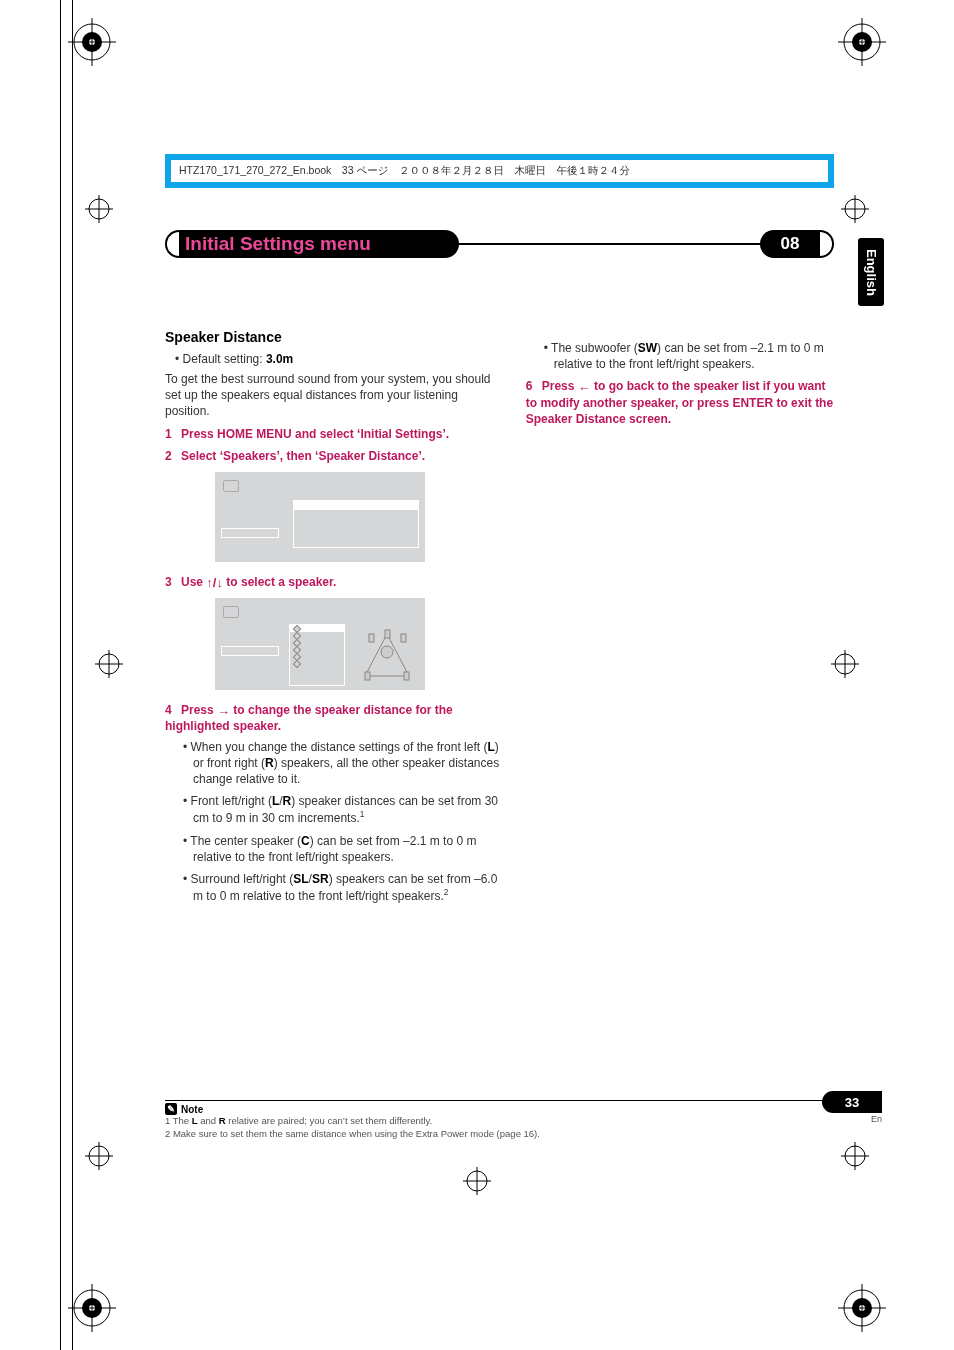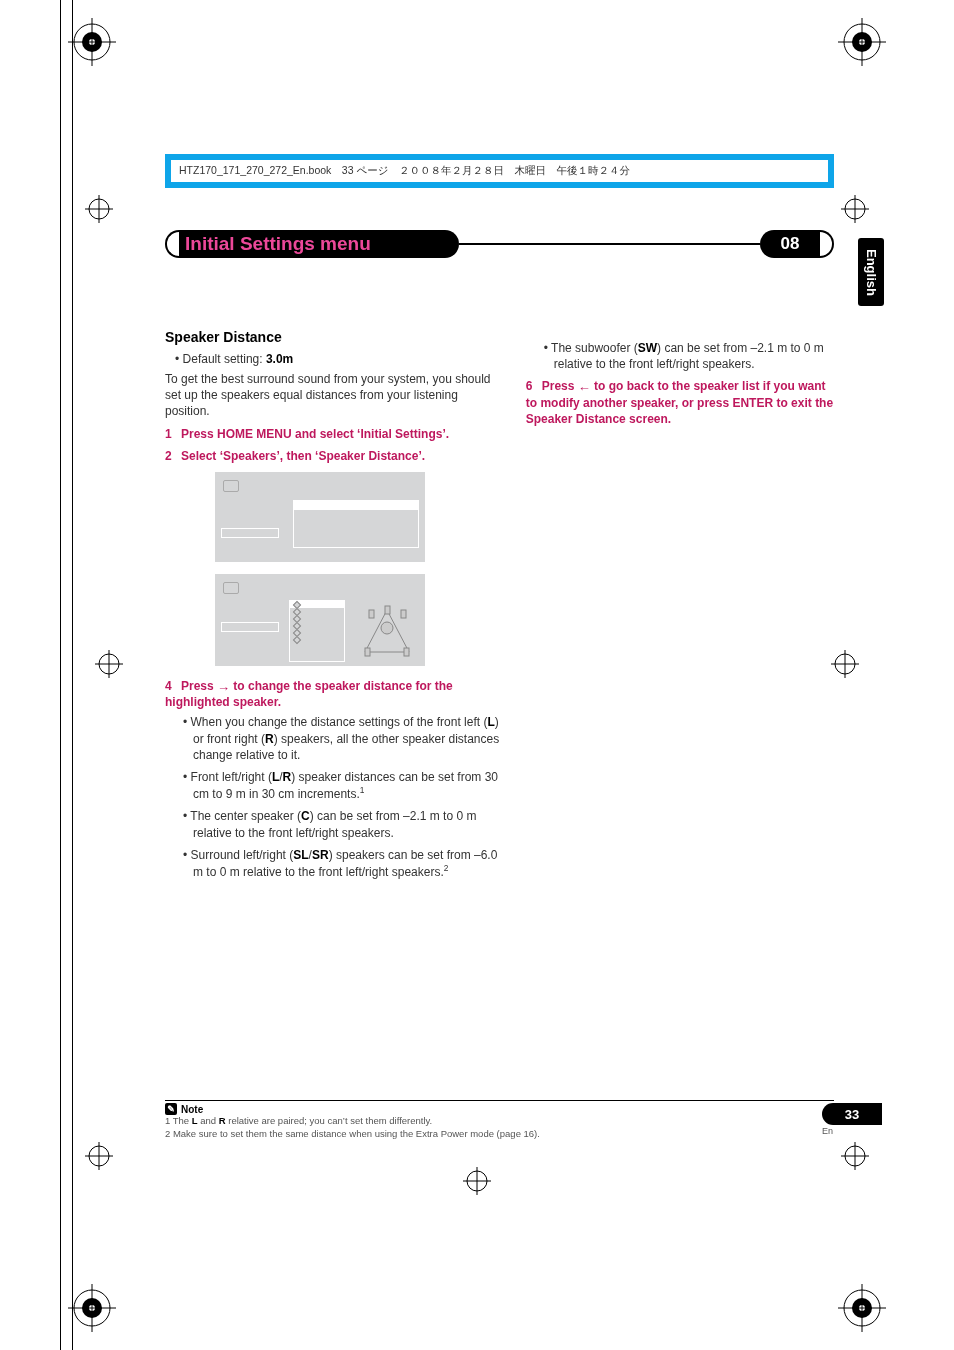--- a/index.html
+++ b/index.html
@@ -224,23 +224,23 @@
   }
   .note-hdr .icon {
     width: 12px; height: 12px; background: #000; border-radius: 2px;
     display: inline-flex; align-items: center; justify-content: center;
     color: #fff; font-size: 9px;
   }
   .note-body { font-size: 9.5px; color: #555; line-height: 1.3; }
 
   .page-num {
     position: absolute;
-    right: -48px; bottom: 4px;
+    right: -48px; bottom: 16px;
     width: 60px;
-    text-align: left;
+    text-align: right;
   }
   .page-num .pill {
     width: 60px; height: 22px;
     background: #000; color: #fff;
     border-radius: 11px 0 0 11px;
     font-weight: bold;
     font-size: 13px;
     display: flex; align-items: center; justify-content: center;
   }
   .page-num .sub { font-size: 9px; color: #555; margin-top: 1px; }
@@ -351,20 +351,23 @@
       <p class="step"><span class="num">1</span><span>Press HOME MENU and select ‘Initial Settings’.</span></p>
       <p class="step"><span class="num">2</span><span>Select ‘Speakers’, then ‘Speaker Distance’.</span></p>
 
       <div class="screen">
         <div class="tab"></div>
         <div class="side-box"></div>
         <div class="menu-box"></div>
         <div class="hl"></div>
       </div>
 
+      <p class="step">
+        <span class="num">3</span><span>Use </span><span class="arrow-glyph">↑/↓</span><span> to select a speaker.</span>
+      </p>
 
       <div class="screen2">
         <div class="tab"></div>
         <div class="side-box"></div>
         <div class="panel">
           <div class="row hl"></div>
             <div class="row"></div>
             <div class="row"></div>
             <div class="row"></div>
             <div class="row"></div>

